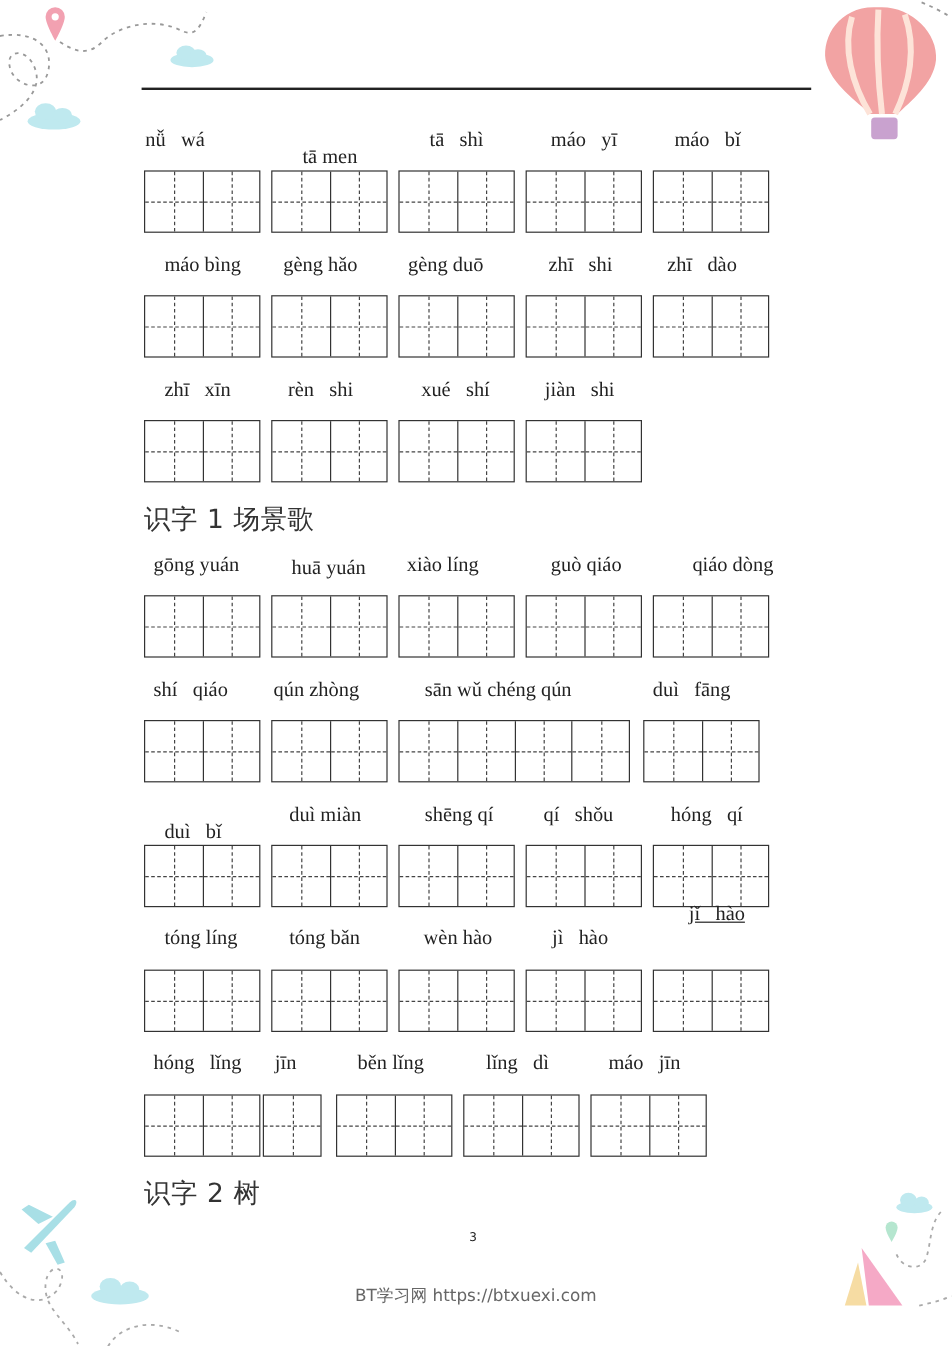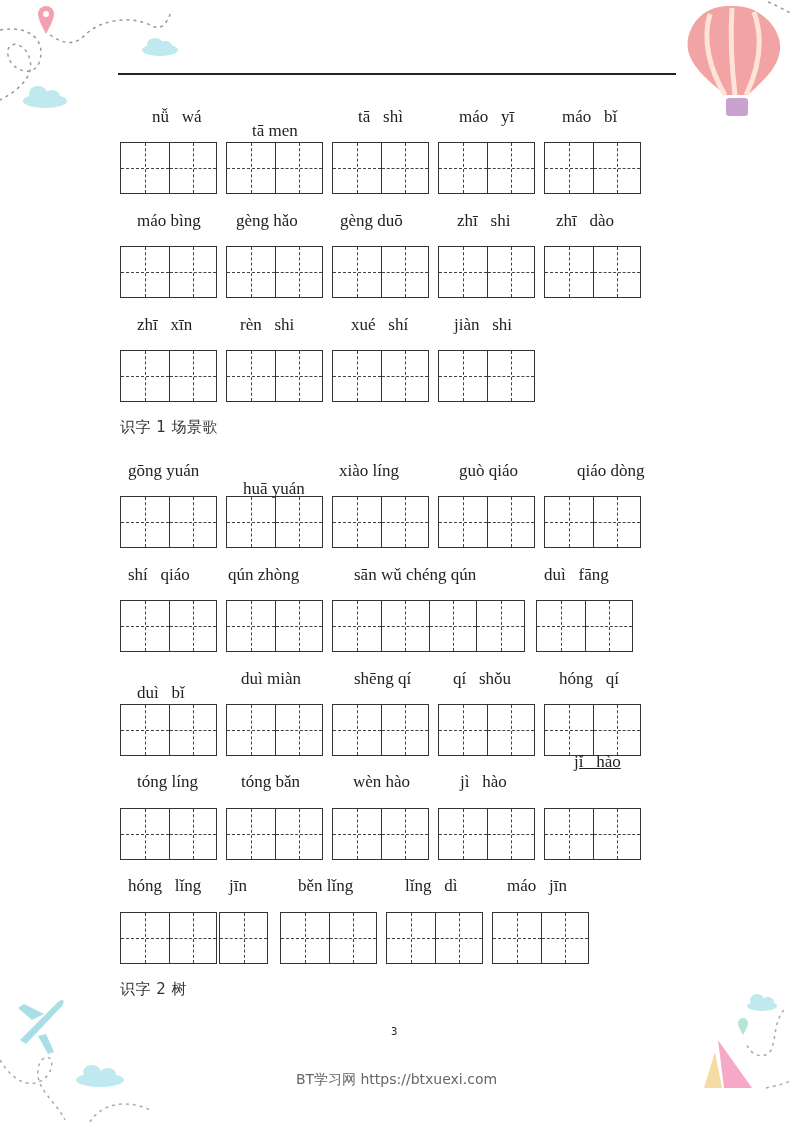--- a/index.html
+++ b/index.html
@@ -5,21 +5,21 @@
   html, body { margin:0; padding:0; }
   body { width:793px; height:1122px; background:#ffffff; position:relative; overflow:hidden;
          font-family:"Liberation Serif", "DejaVu Serif", serif; color:#1a1a1a; }
   .rule { position:absolute; left:118px; top:73px; width:558px; height:1.5px; background:#222; }
   .pinyin { position:absolute; font-size:17px; white-space:pre; line-height:20px; color:#222; }
   .group { position:absolute; height:52px; display:flex; border:1.5px solid #333; box-sizing:border-box; }
   .cell { position:relative; width:48px; height:100%; box-sizing:border-box; }
   .cell + .cell { border-left:1.5px solid #333; }
   .cell::before { content:""; position:absolute; left:50%; top:0; bottom:0; border-left:1.3px dashed #444; }
   .cell::after { content:""; position:absolute; top:50%; left:0; right:0; border-top:1.3px dashed #444; }
-  .heading { position:absolute; left:120px; font-size:15px; font-family:"DejaVu Sans", sans-serif; color:#333; letter-spacing:0.5px; }
+  .heading { position:absolute; left:120px; font-size:22px; font-family:"DejaVu Sans", sans-serif; color:#333; letter-spacing:0.5px; }
   .pagenum { position:absolute; left:391px; top:1026px; font-size:10px; font-family:"DejaVu Sans", sans-serif; color:#222; }
   .footer { position:absolute; left:0; width:793px; top:1071px; text-align:center; font-size:14px;
             font-family:"DejaVu Sans", sans-serif; color:#666; }
   .deco { position:absolute; }
 </style>
 </head>
 <body>
 
 <svg class="deco" style="left:0;top:0" width="200" height="120" viewBox="0 0 200 120">
   <path d="M0 30 C 30 25, 45 40, 40 60 C 35 80, 10 70, 8 55 C 5 40, 25 40, 30 60 C 35 80, 10 95, 0 100" fill="none" stroke="#999" stroke-width="1.5" stroke-dasharray="3 4"></path>
@@ -77,21 +77,21 @@
   <g>
     <path d="M35 72 L 24 108 L 42 108 Z" fill="#f6dca3"></path>
     <path d="M38 60 L 44 108 L 72 108 Z" fill="#f5a9c6"></path>
   </g>
   <path d="M86 108 C 95 106, 104 104, 113 100" fill="none" stroke="#aaa" stroke-width="1.5" stroke-dasharray="3 4"></path>
 </svg>
 
 <div class="rule"></div>
 
 <div id="content">
-    <div class="pinyin" style="left: 152px; top: 107px; text-align: center;">nǚ   wá</div>
+    <div class="pinyin" style="left: 121px; top: 107px; text-align: center;">nǚ   wá</div>
     <div class="group" style="left: 120px; top: 142px; width: 97px;">
       <div class="cell"></div>
       <div class="cell"></div>
     </div>
     <div class="pinyin" style="left: 252px; top: 121px;">tā men</div>
     <div class="group" style="left: 226px; top: 142px; width: 97px;">
       <div class="cell"></div>
       <div class="cell"></div>
     </div>
     <div class="pinyin" style="left: 358px; top: 107px;">tā   shì</div>
@@ -153,21 +153,21 @@
     <div class="group" style="left: 438px; top: 350px; width: 97px;">
       <div class="cell"></div>
       <div class="cell"></div>
     </div>
     <div class="heading" style="top: 418px;">识字  1 场景歌</div>
     <div class="pinyin" style="left: 128px; top: 461px;">gōng yuán</div>
     <div class="group" style="left: 120px; top: 496px; width: 97px;">
       <div class="cell"></div>
       <div class="cell"></div>
     </div>
-    <div class="pinyin" style="left: 243px; top: 479px;">huā yuán</div>
+    <div class="pinyin" style="left: 243px; top: 463px;">huā yuán</div>
     <div class="group" style="left: 226px; top: 496px; width: 97px;">
       <div class="cell"></div>
       <div class="cell"></div>
     </div>
     <div class="pinyin" style="left: 339px; top: 461px;">xiào líng</div>
     <div class="group" style="left: 332px; top: 496px; width: 97px;">
       <div class="cell"></div>
       <div class="cell"></div>
     </div>
     <div class="pinyin" style="left: 459px; top: 461px;">guò qiáo</div>

